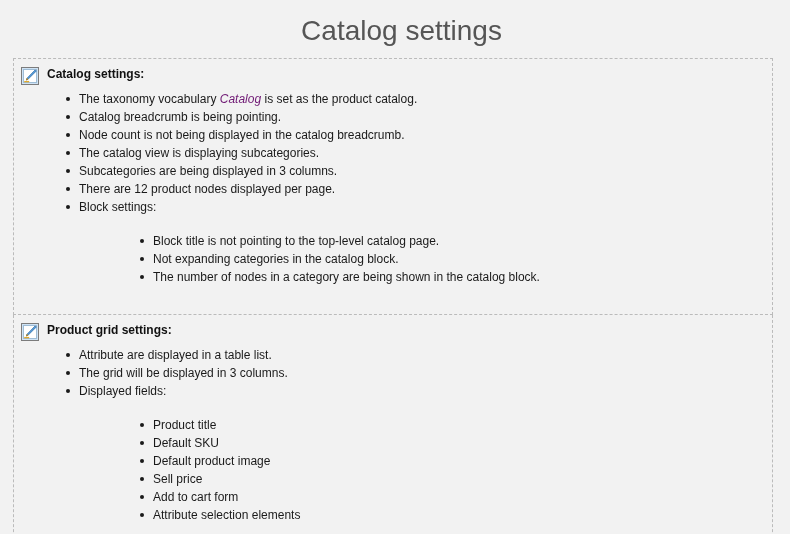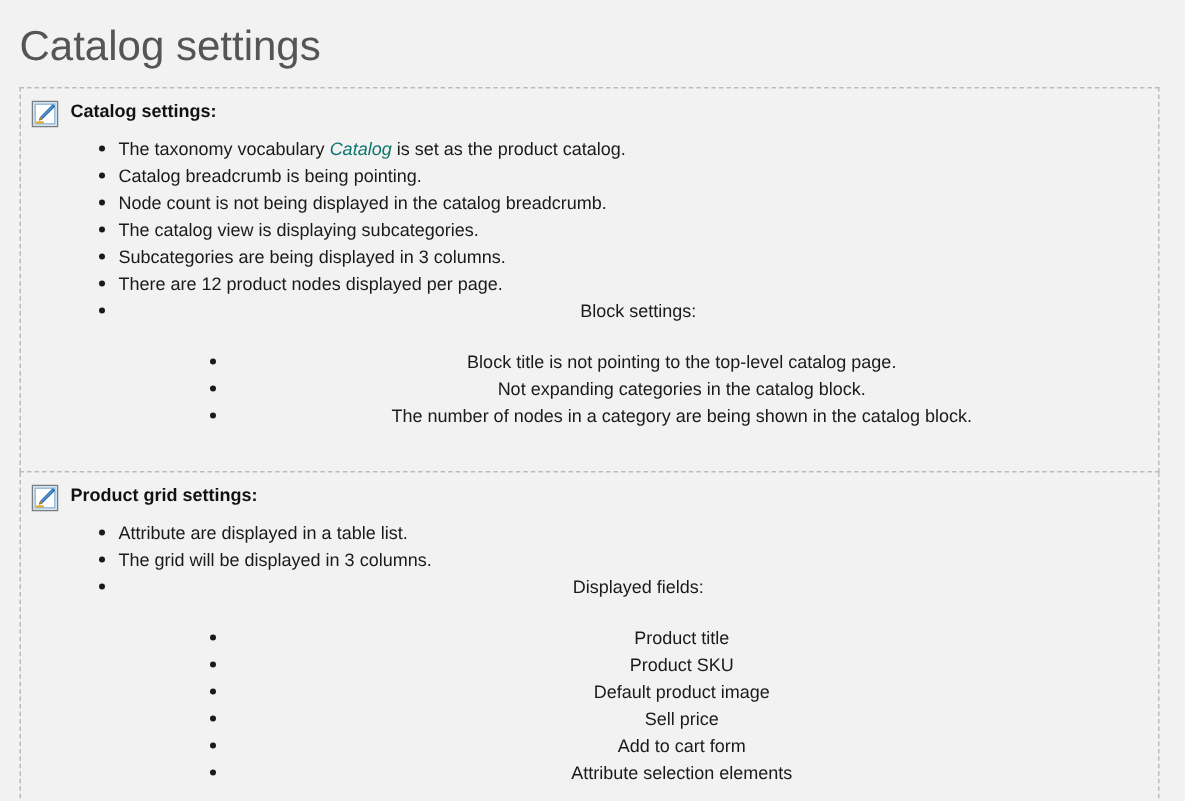--- a/index.html
+++ b/index.html
@@ -16,20 +16,21 @@
   }
 
   .page-title {
     font-size: 28px;
     font-weight: normal;
     color: #555555;
     margin: 0;
     padding: 14px 0 0 13px;
     letter-spacing: 0px;
     line-height: 34px;
+    text-align: center;
   }
 
   .panels {
     margin: 10px 13px 0 13px;
     width: 760px;
     box-sizing: border-box;
   }
 
   .panel {
     border: 1px dashed #bbbbbb;
@@ -86,25 +87,25 @@
   ul.lvl2 > li::before {
     content: "";
     position: absolute;
     left: 0;
     top: 7px;
     width: 4px;
     height: 4px;
     border-radius: 50%;
     background: #1a1a1a;
   }
-  li.has-children { padding-bottom: 0; text-align: center; }
+  li.has-children { padding-bottom: 0; }
 
   .em-red {
     font-style: italic;
-    color: #0f766e;
+    color: #701a75;
   }
 </style>
 </head>
 <body>
 
 <h1 class="page-title">Catalog settings</h1>
 
 <div class="panels">
 
   <div class="panel first">
@@ -155,21 +156,21 @@
       <span class="panel-head-label">Product grid settings:</span>
     </div>
 
     <ul class="lvl1">
       <li>Attribute are displayed in a table list.</li>
       <li>The grid will be displayed in 3 columns.</li>
       <li class="has-children">
         <span>Displayed fields:</span>
         <ul class="lvl2">
           <li>Product title</li>
-          <li>Product SKU</li>
+          <li>Default SKU</li>
           <li>Default product image</li>
           <li>Sell price</li>
           <li>Add to cart form</li>
           <li>Attribute selection elements</li>
         </ul>
       </li>
     </ul>
   </div>
 
 </div>

